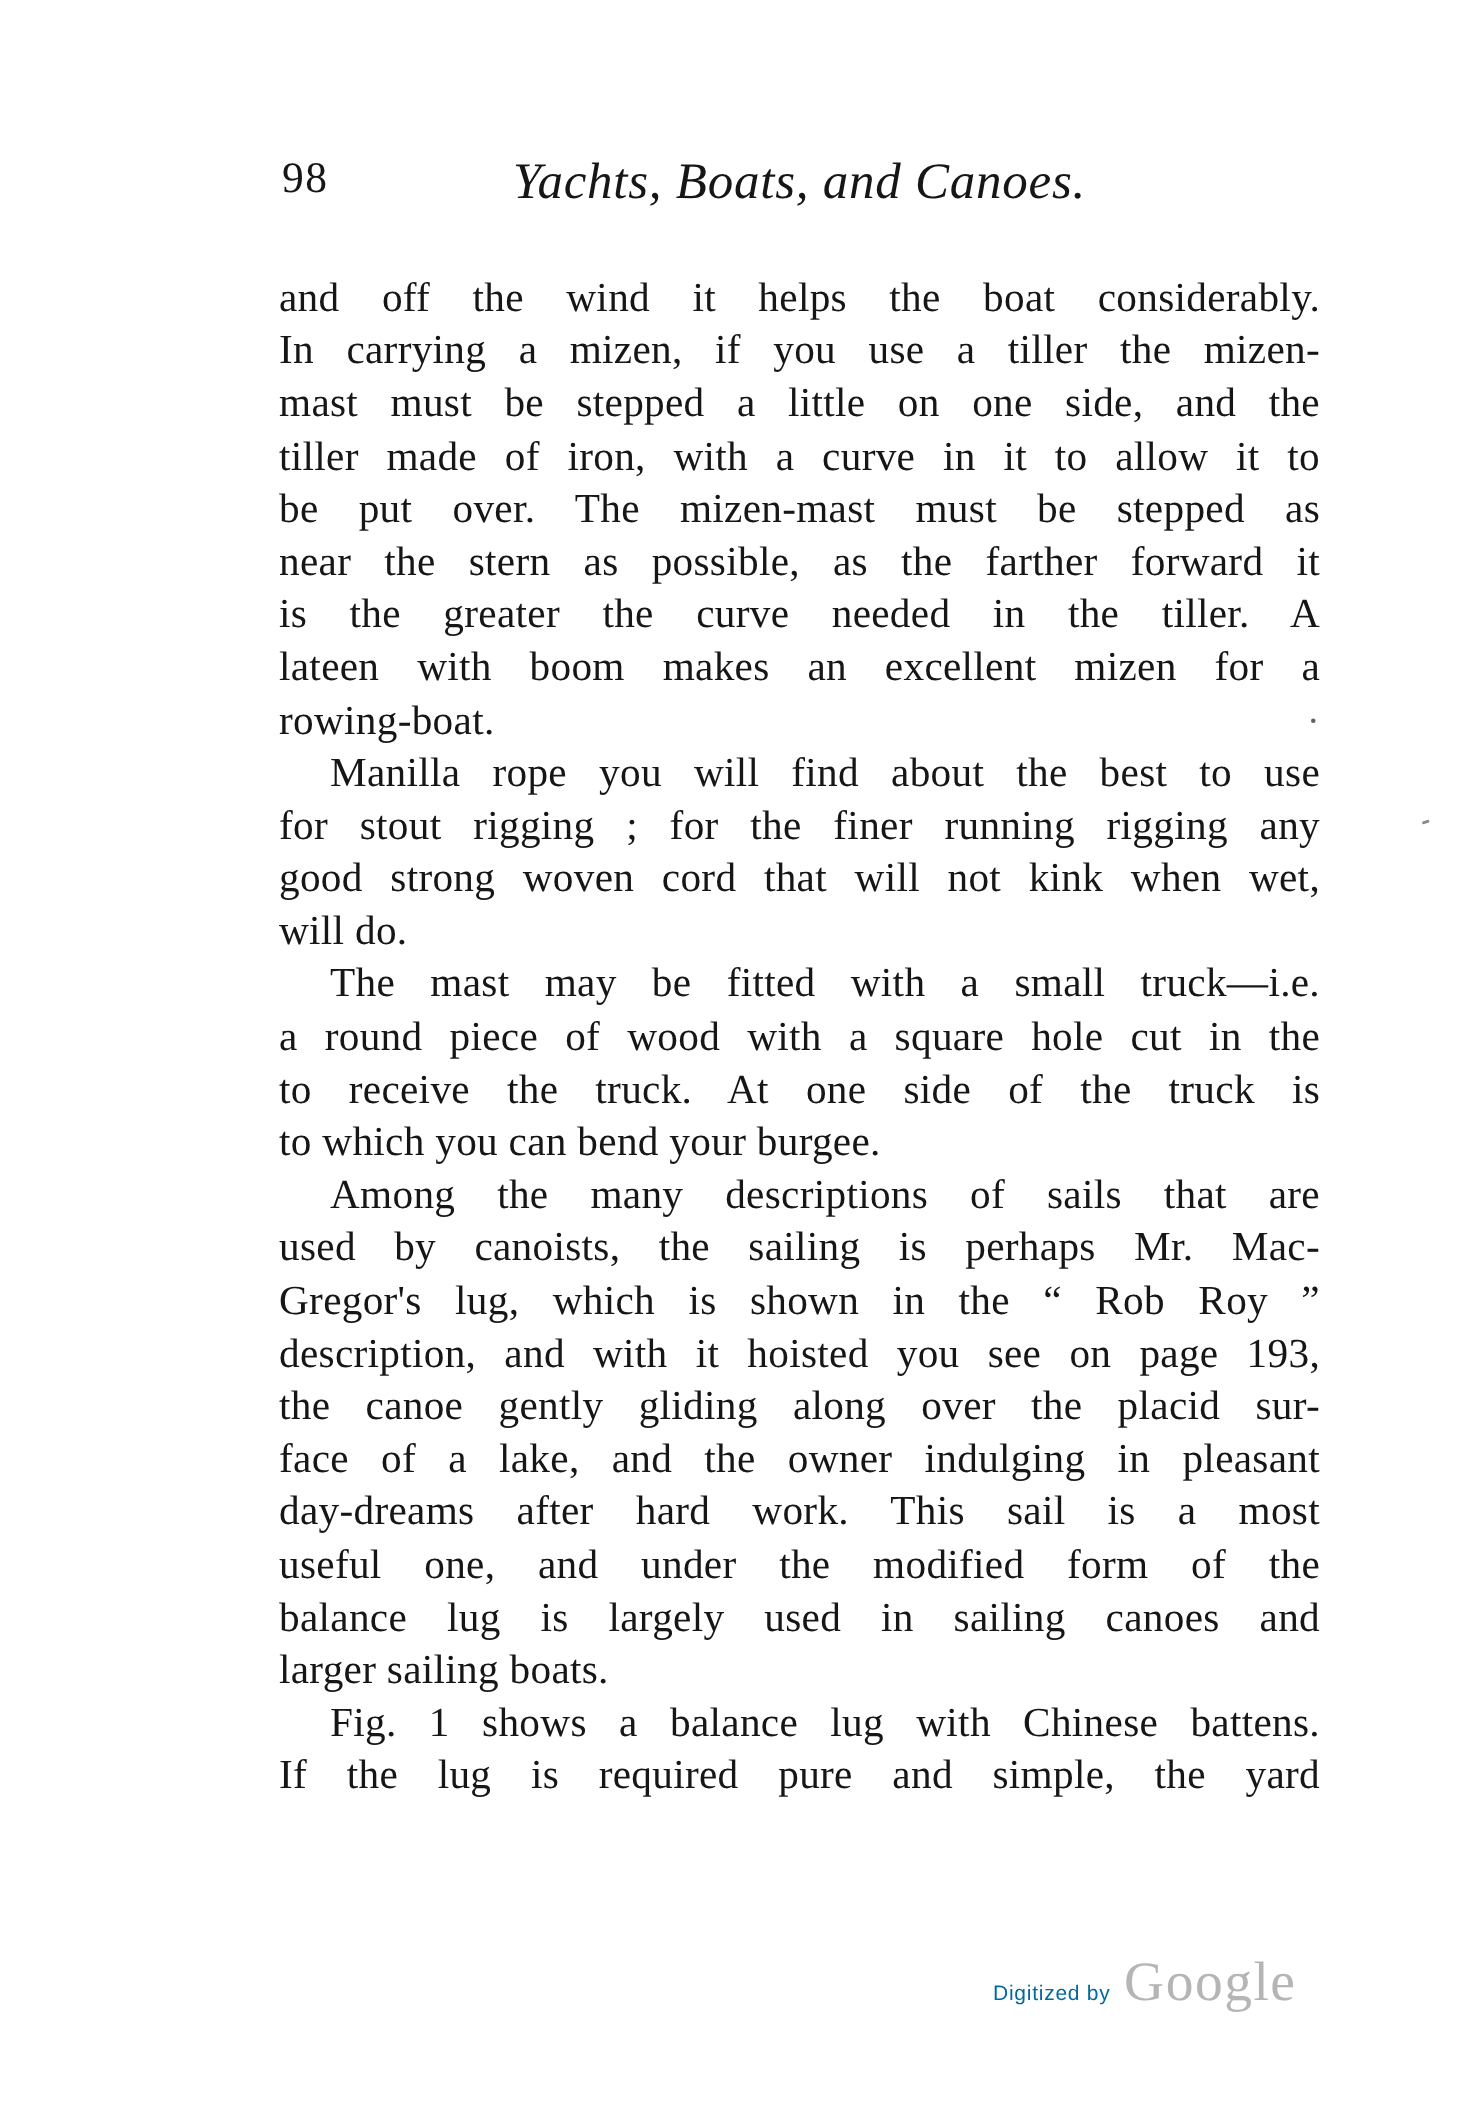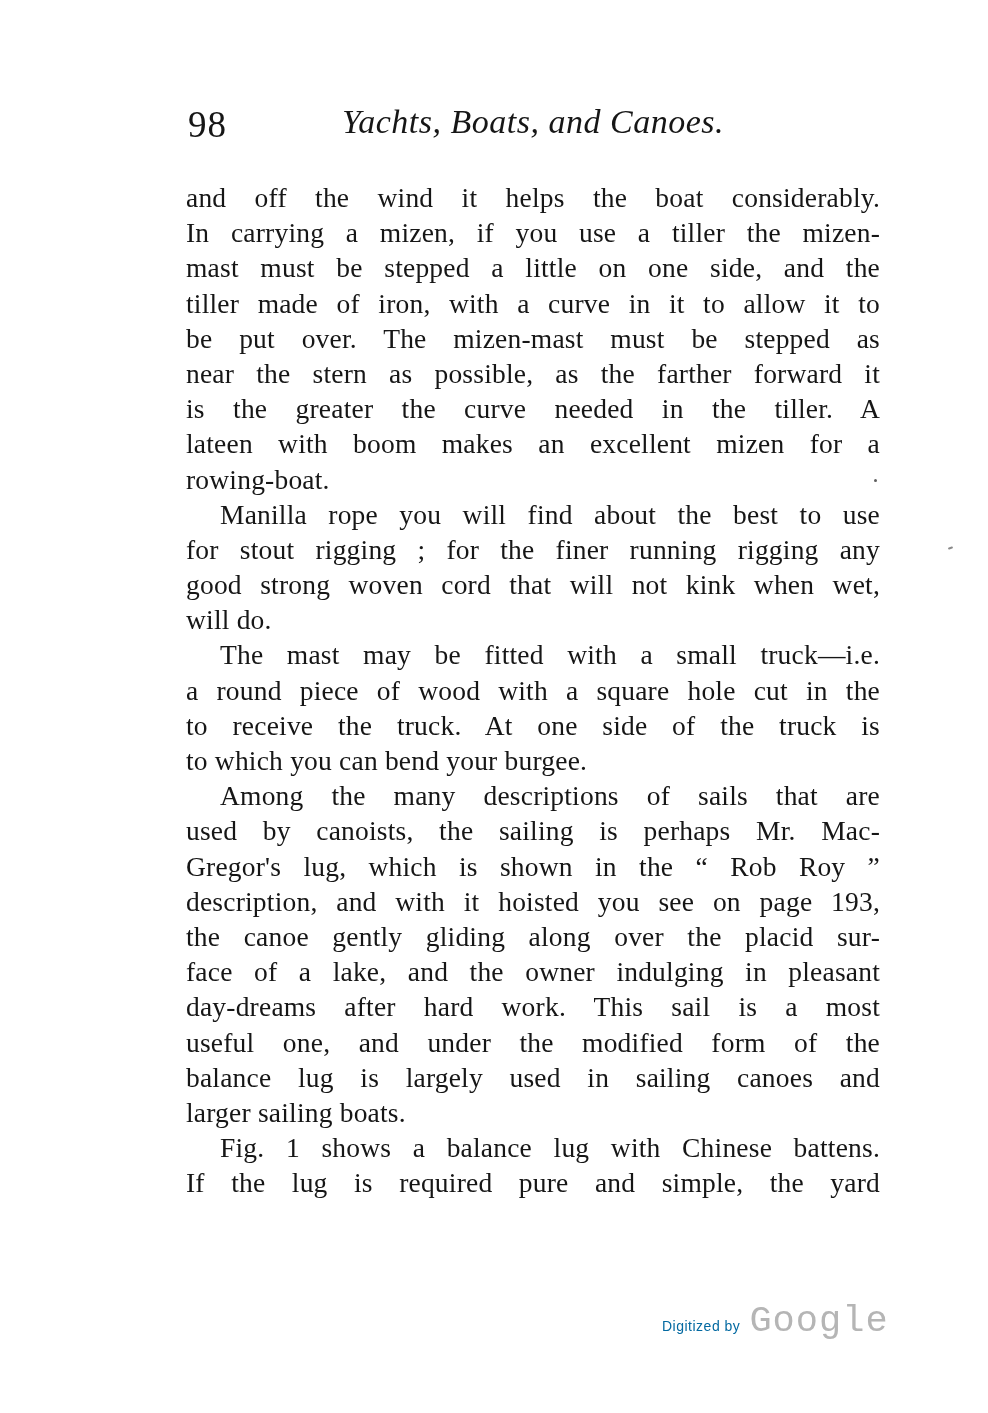--- a/index.html
+++ b/index.html
@@ -19,21 +19,21 @@
     position: absolute;
     left: 186px;
     top: 103px;
     width: 694px;
     height: 36px;
   }
   .page-number {
     position: absolute;
     left: 2px;
     top: 0;
-    font-size: 37px;
+    font-size: 29px;
     letter-spacing: 1px;
   }
   .running-title {
     position: absolute;
     left: 0;
     right: 0;
     top: 0;
     text-align: center;
     font-style: italic;
     font-size: 34px;
@@ -69,21 +69,21 @@
     align-items: baseline;
     gap: 9px;
   }
   .watermark-prefix {
     font-family: "Liberation Sans", sans-serif;
     font-size: 14px;
     color: #0369a1;
     letter-spacing: 0.5px;
   }
   .watermark-brand {
-    font-family: Liberation Mono, monospace;
+    font-family: Liberation Serif, serif;
     font-size: 37px;
     color: #b5b5b5;
     letter-spacing: 1px;
   }
   .speck-1 {
     position: absolute;
     left: 874px;
     top: 479px;
     width: 3px;
     height: 3px;

